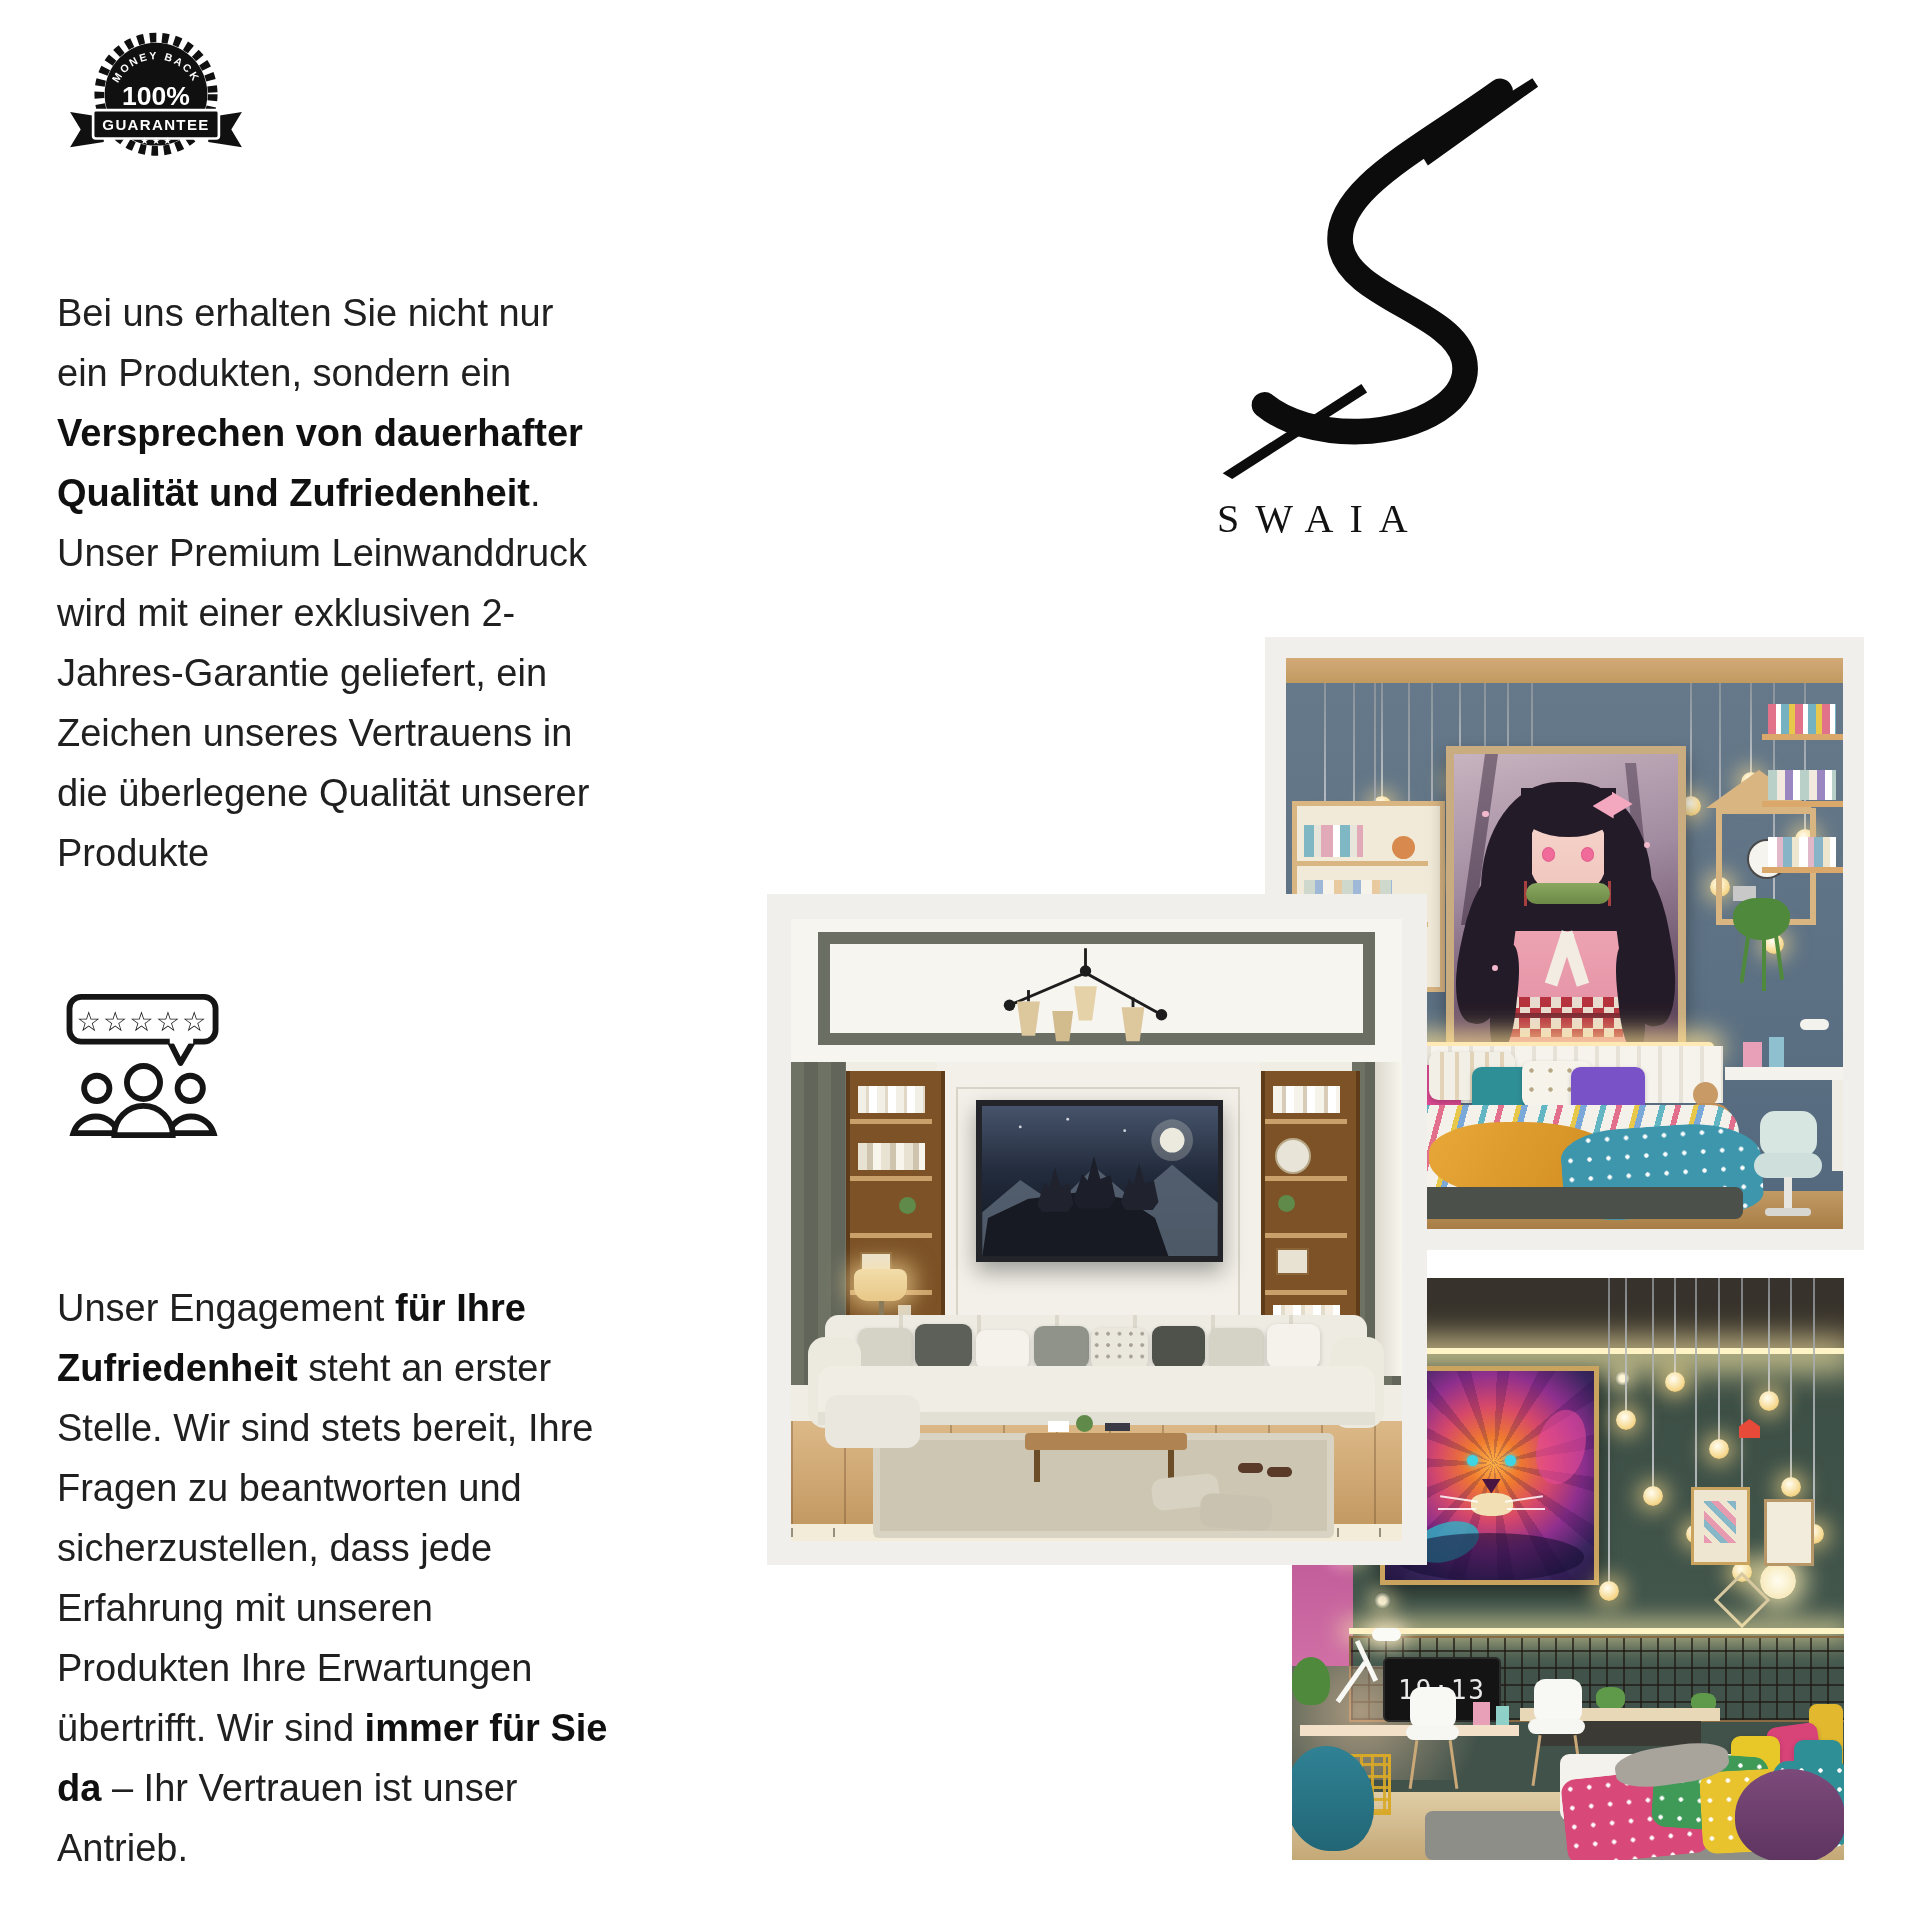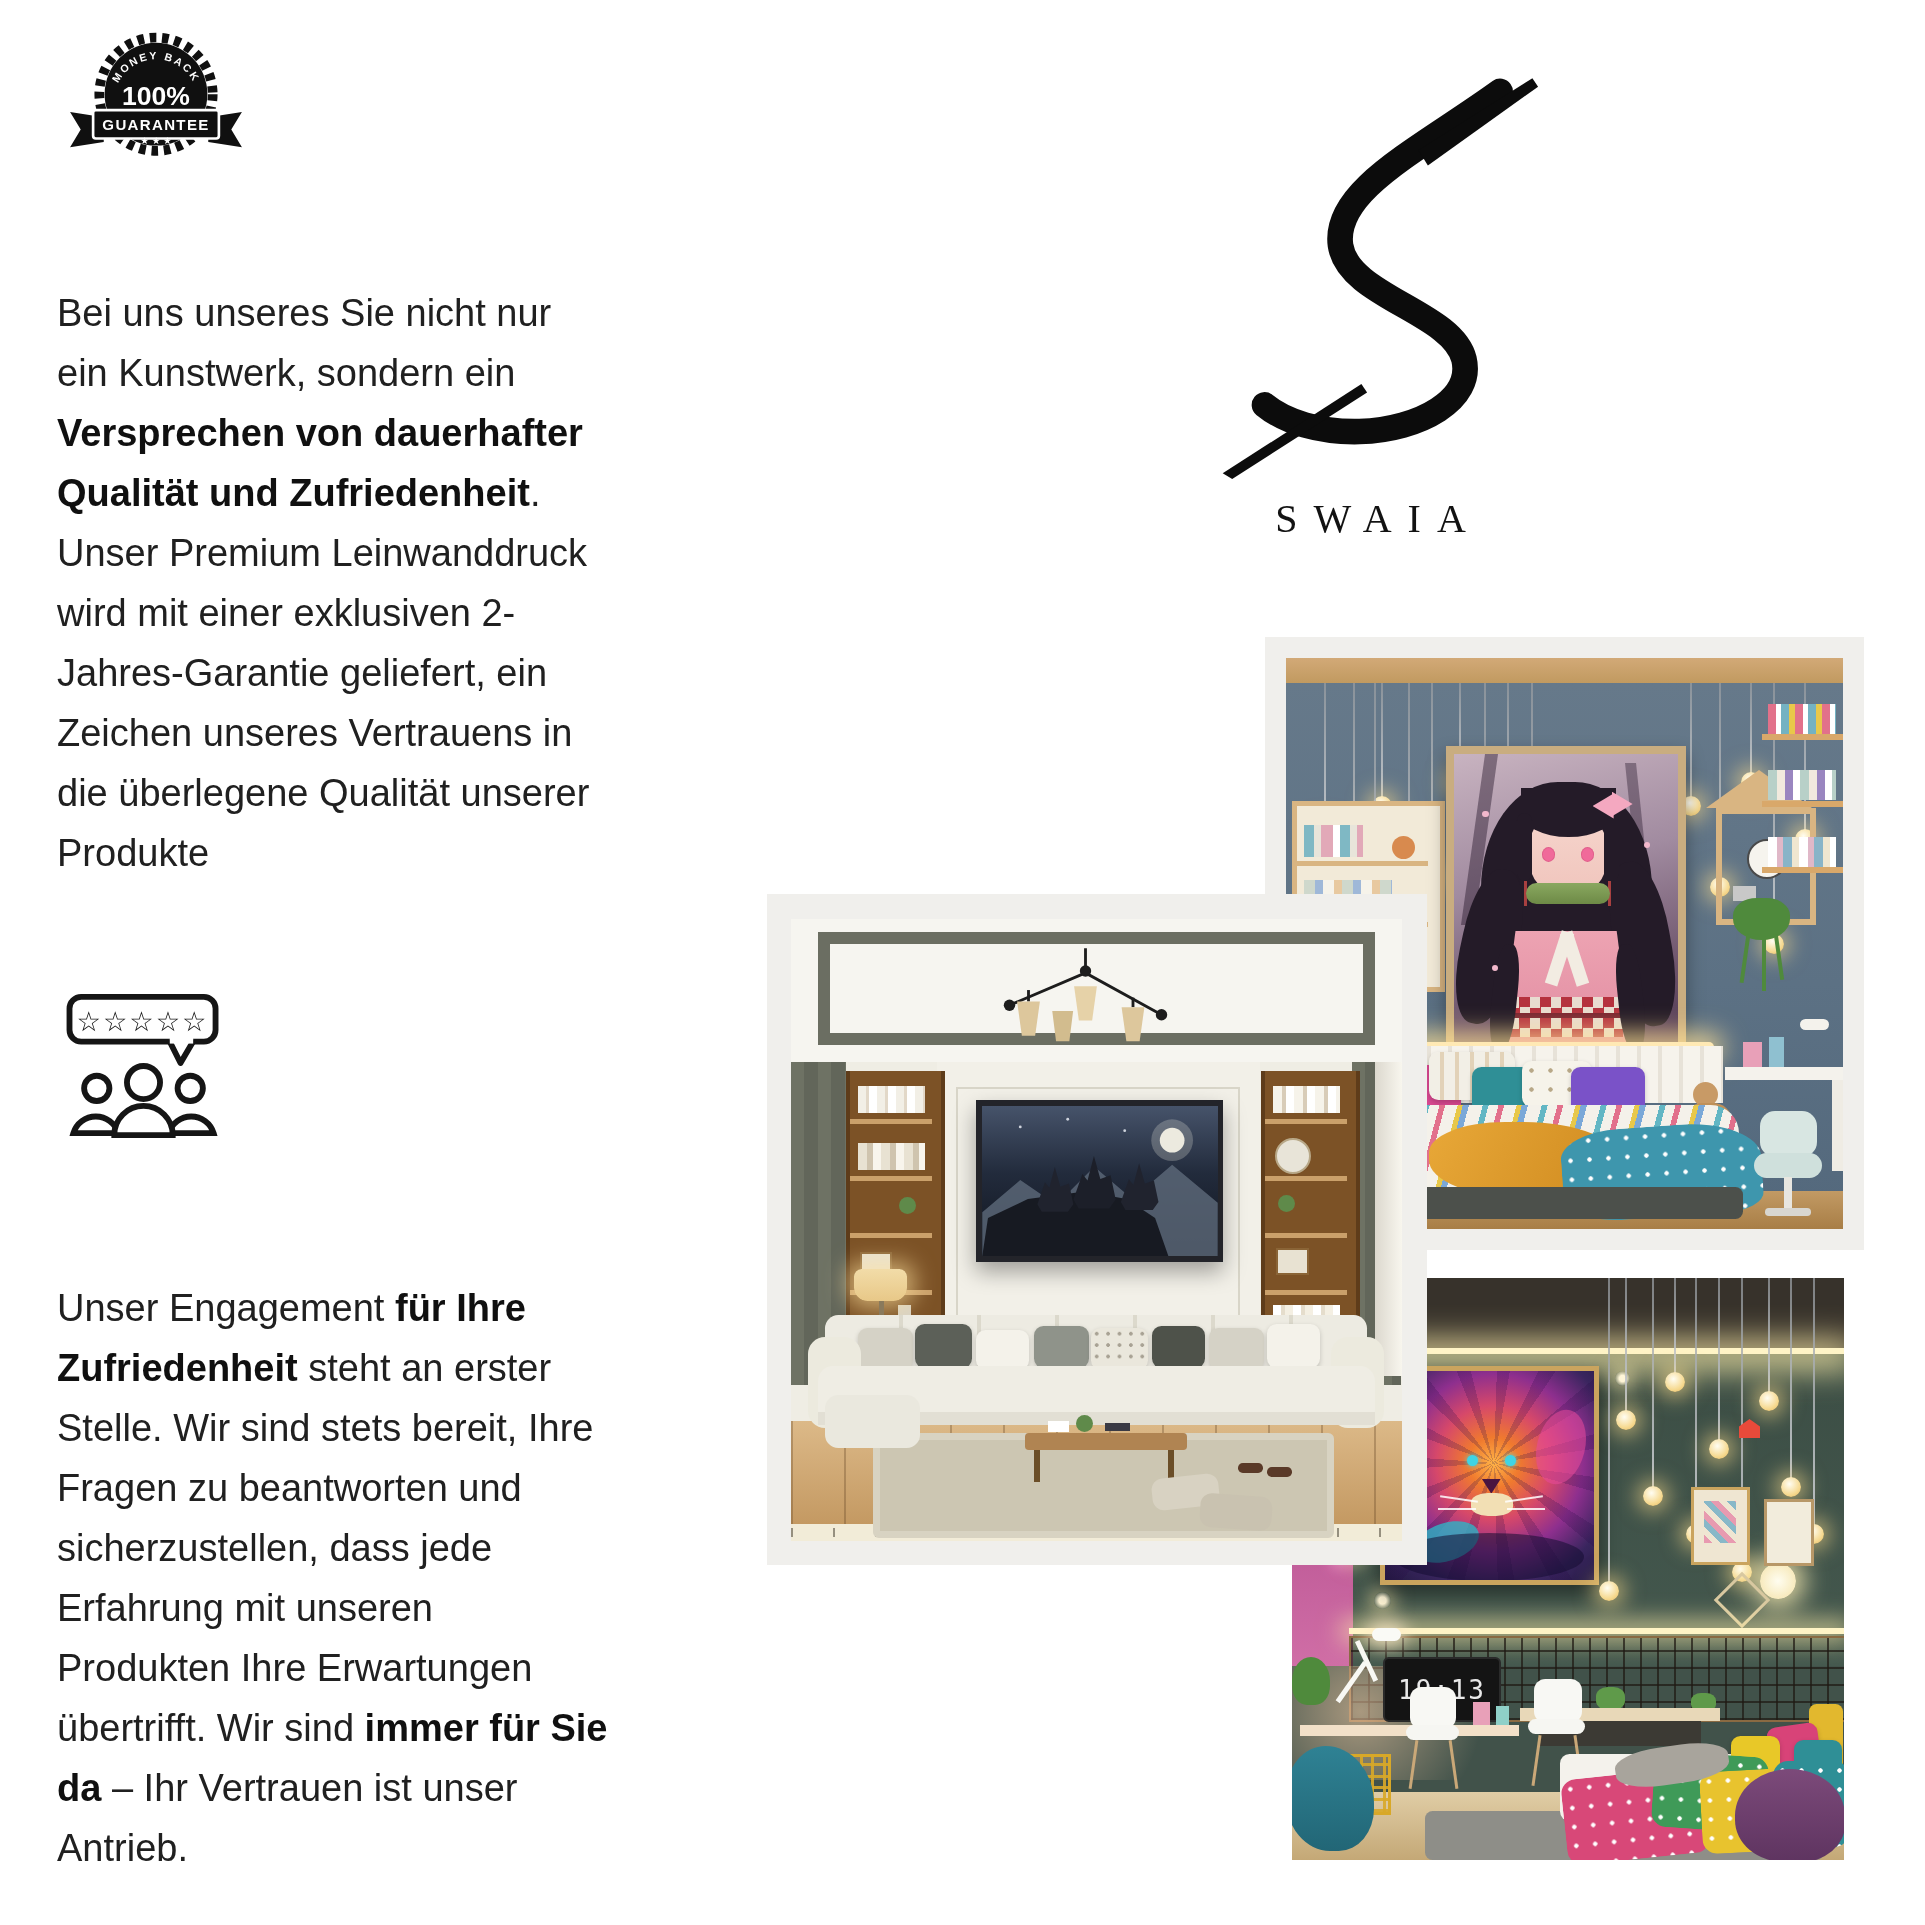--- a/index.html
+++ b/index.html
@@ -2,21 +2,21 @@
 <html style="font-size:15px"><head>
 <meta charset="utf-8">
 <style>
   html,body{margin:0;padding:0;background:#fff}
   .page{position:relative;width:1926px;height:1926px;background:#ffffff;font-family:"Liberation Sans",sans-serif;overflow:hidden}
   .h{position:absolute;margin:0;font-weight:700;color:#141414;letter-spacing:-1.4px}
   .h1{font-size:57px}
   .h2{font-size:53px}
   .p{position:absolute;font-size:38px;line-height:60px;color:#202020}
   .p .b{font-weight:700;color:#101010}
-  .wordmark{position:absolute;text-align:center;font-family:"Liberation Serif",serif;font-size:40px;letter-spacing:16px;color:#121212}
+  .wordmark{position:absolute;font-family:"Liberation Serif",serif;font-size:40px;letter-spacing:16px;color:#121212}
   .card{position:absolute;background:#f0efec}
   .ph{position:absolute;overflow:hidden;background:#9aa0a4}
   .ph div,.ph svg,.ph i{position:absolute}
   .hang{width:1.9px;background:linear-gradient(rgba(150,155,160,.75),rgba(200,204,208,.9))}
   .hang i{left:-9.5px;bottom:-19px;width:20px;height:20px;border-radius:50%;
      background:radial-gradient(circle at 42% 35%,#fffdf2,#f6d98f 62%,#e2b560);
      box-shadow:0 0 19px 6.7px rgba(255,222,140,.55)}
   .pw{border-radius:9.5px;box-shadow:0 2.9px 5.7px rgba(0,0,0,.18)}
   .dot{background-image:radial-gradient(#ffffff 1.9px,transparent 2.5px);background-size:19px 19px}
   .glowdot{border-radius:50%;background:radial-gradient(circle,#fff6d8 30%,rgba(255,240,190,.25) 70%,transparent 75%);box-shadow:0 0 17px 5.7px rgba(255,236,170,.5)}
@@ -35,21 +35,21 @@
     </text>
     <text x="105" y="82" text-anchor="middle" font-size="30" font-weight="bold" fill="#ffffff">100%</text>
     <polygon points="8,90 46,96 46,124 8,130 20,110" fill="#101010"></polygon>
     <polygon points="202,90 164,96 164,124 202,130 190,110" fill="#101010"></polygon>
     <rect x="34" y="88" width="142" height="32" rx="3" fill="#101010" stroke="#ffffff" stroke-width="3"></rect>
     <text x="105" y="111" text-anchor="middle" font-size="17" font-weight="bold" letter-spacing="1.5" fill="#ffffff">GUARANTEE</text>
     <text x="105" y="126" text-anchor="middle" font-size="11" fill="#ffffff">★ ★ ★</text>
   </svg>
 
 
-  <p class="p" style="left:57px;top:245px;width:547px"><span>Bei uns unseres Sie nicht nur ein Kunstwerk, sondern ein </span><span class="b">Versprechen von dauerhafter Qualität und Zufriedenheit</span><span>. Unser Premium Leinwanddruck wird mit einer exklusiven 2-Jahres-Garantie geliefert, ein Zeichen unseres Vertrauens in die überlegene Qualität unserer Produkte</span></p>
+  <p class="p" style="left:57px;top:245px;width:547px"><span>Bei uns erhalten Sie nicht nur ein Produkten, sondern ein </span><span class="b">Versprechen von dauerhafter Qualität und Zufriedenheit</span><span>. Unser Premium Leinwanddruck wird mit einer exklusiven 2-Jahres-Garantie geliefert, ein Zeichen unseres Vertrauens in die überlegene Qualität unserer Produkte</span></p>
 
   <svg style="position:absolute;left:59px;top:991px" width="169" height="148" viewBox="0 0 172 152">
     <rect x="10" y="6" width="150" height="46" rx="12" fill="#ffffff" stroke="#151515" stroke-width="6"></rect>
     <text x="85" y="41" text-anchor="middle" font-size="28" letter-spacing="2" fill="#151515">☆☆☆☆☆</text>
     <path d="M112,50 L124,74 L138,50" fill="#ffffff" stroke="#151515" stroke-width="6" stroke-linejoin="round"></path>
     <rect x="113" y="47" width="24" height="7" fill="#ffffff"></rect>
     <circle cx="38" cy="100" r="13" fill="#ffffff" stroke="#151515" stroke-width="6"></circle>
     <path d="M14,146 a24 24 0 0 1 46 0 Z" fill="#ffffff" stroke="#151515" stroke-width="6"></path>
     <circle cx="134" cy="100" r="13" fill="#ffffff" stroke="#151515" stroke-width="6"></circle>
     <path d="M112,146 a24 24 0 0 1 46 0 Z" fill="#ffffff" stroke="#151515" stroke-width="6"></path>

